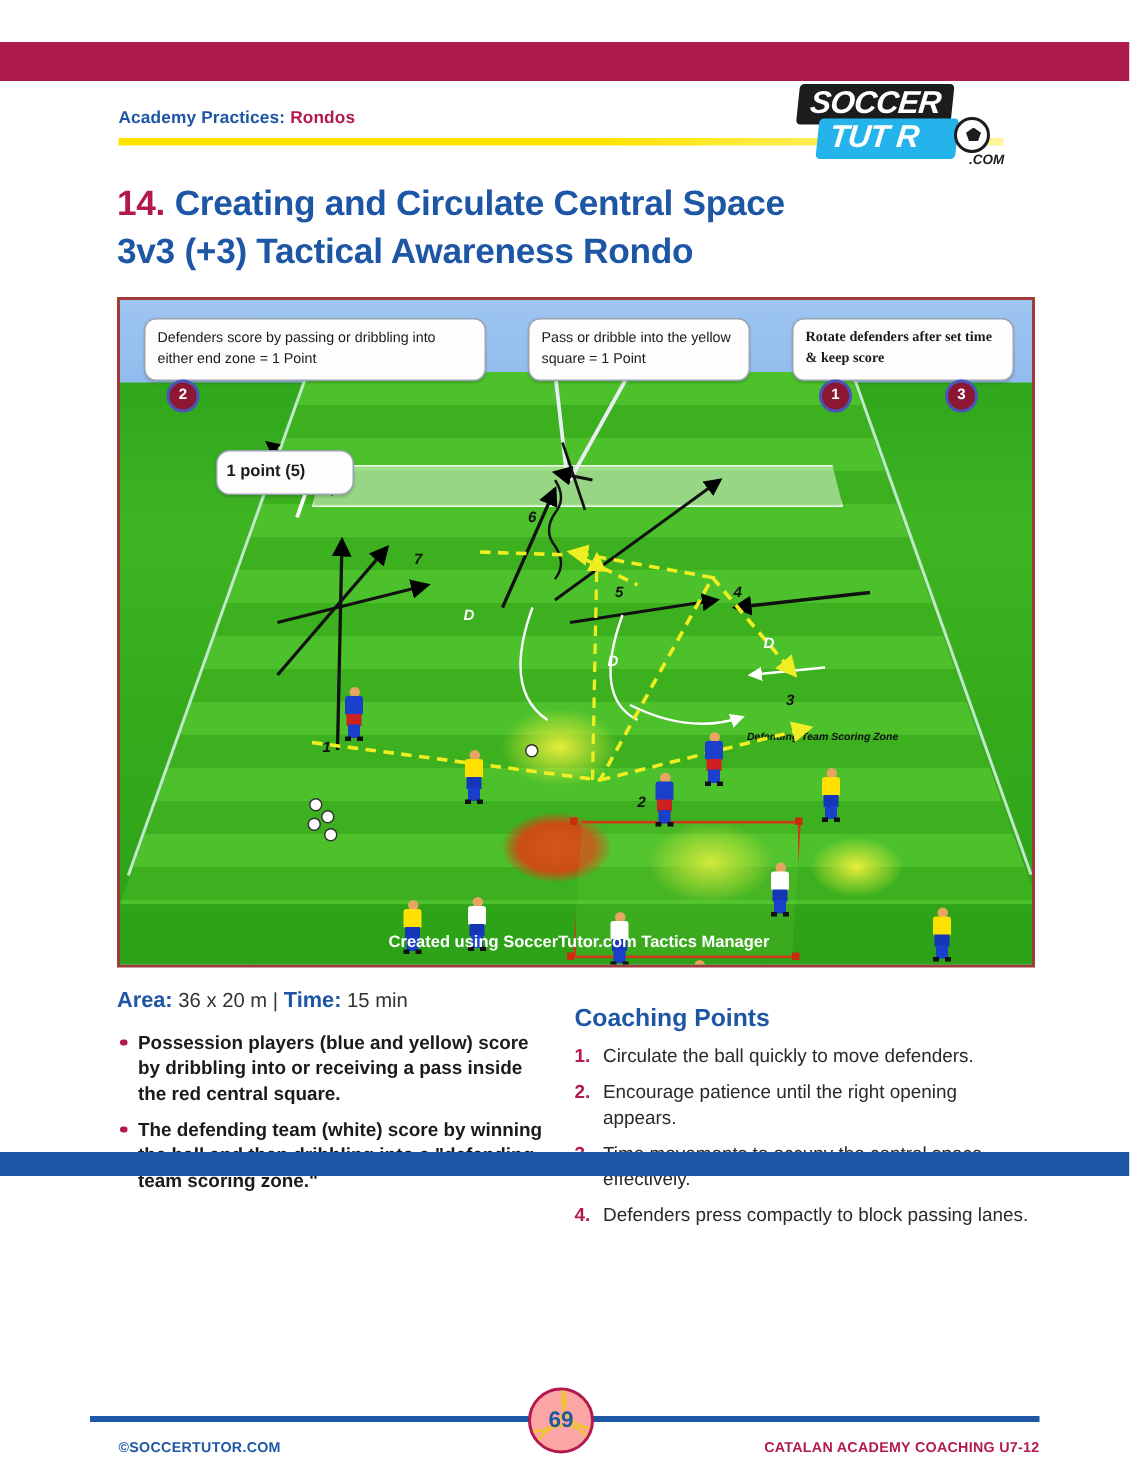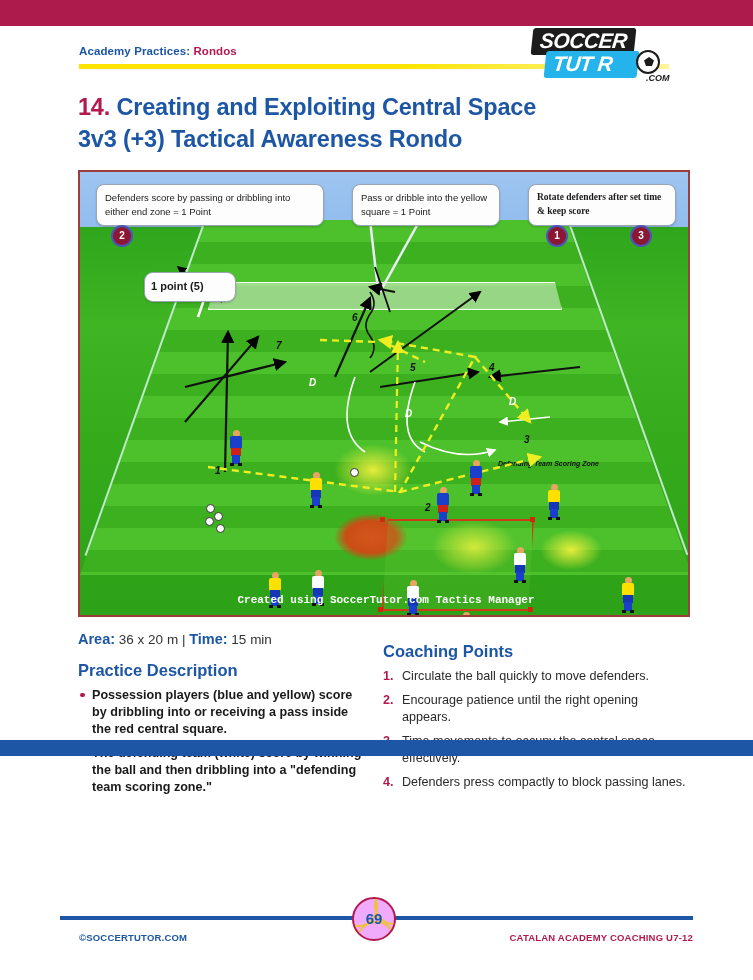--- a/index.html
+++ b/index.html
@@ -3,21 +3,21 @@
 <meta charset="utf-8">
 <style>
   html,body{margin:0;padding:0;}
   body{
     width:753px;height:980px;
     background:#ffffff;
     font-family:"Liberation Sans", sans-serif;
     position:relative;
     overflow:hidden;
   }
-  .page{position:relative;width:753px;height:756px;}
+  .page{position:relative;width:753px;height:756px;margin-top:28px;}
 
   .top-bar{position:absolute;left:0;top:0;width:753px;height:26px;background:#ad1a4c;}
   .bottom-bar{position:absolute;left:0;bottom:0;width:753px;height:16px;background:#1d56a5;}
 
   
   .kicker{position:absolute;left:79px;top:45px;font-size:11.5px;font-weight:bold;letter-spacing:.1px;}
   .kicker .k1{color:#1d56a5;}
   .kicker .k2{color:#b3194f;}
   .kicker-rule{
     position:absolute;left:79px;top:64px;width:590px;height:5px;
@@ -138,21 +138,21 @@
     position:absolute;width:22px;height:22px;border-radius:50%;background:#8c1732;
     border:2px solid #4a55b8;box-sizing:border-box;color:#fff;font-size:10px;font-weight:bold;
     text-align:center;line-height:18px;
   }
   .badge.b1{left:466px;top:53px;}
   .badge.b2{left:31px;top:53px;}
   .badge.b3{left:550px;top:53px;}
 
   .created{
     position:absolute;left:0;bottom:9px;width:612px;text-align:center;
-    color:#fff;font-size:11px;font-weight:bold;font-family:Liberation Mono, monospace;
+    color:#fff;font-size:11px;font-weight:bold;
   }
 
   
   .col{position:absolute;font-size:12.6px;color:#2a2a2a;line-height:1.35;}
   .colL{left:78px;top:630px;width:290px;}
   .colR{left:383px;top:630px;width:305px;}
 
   .areatime{font-size:13.5px;color:#333;margin:0 0 9px 0;}
   .areatime b{color:#1d56a5;font-size:14.5px;}
   .sechead{color:#1d56a5;font-size:16.5px;font-weight:bold;margin:0 0 6px 0;}
@@ -162,21 +162,21 @@
   ul.bl li:before{content:"";position:absolute;left:2px;top:6px;width:4.5px;height:4.5px;border-radius:50%;background:#b3194f;}
   ul.bl li.bold{font-weight:bold;color:#1a1a1a;}
   ol.nl{list-style:none;margin:0;padding:0;counter-reset:cp;}
   ol.nl li{position:relative;padding-left:19px;margin-bottom:7px;}
   ol.nl li .n{position:absolute;left:0;top:0;color:#b3194f;font-weight:bold;}
 
   
   .foot-rule{position:absolute;left:60px;top:916px;width:633px;height:4px;background:#1d56a5;}
   .foot-ball{
     position:absolute;left:352px;top:897px;width:44px;height:44px;border-radius:50%;
-    background:#f0abfc;border:2.5px solid #b3194f;box-sizing:border-box;
+    background:#fca5a5;border:2.5px solid #b3194f;box-sizing:border-box;
     color:#1d56a5;font-size:15px;font-weight:bold;text-align:center;line-height:40px;
     overflow:hidden;
   }
   .foot-ball .seam{position:absolute;border:2px solid #f0c23a;border-radius:50%;}
   .foot-ball .s1{left:-16px;top:-12px;width:36px;height:36px;}
   .foot-ball .s2{left:20px;top:-14px;width:36px;height:36px;}
   .foot-ball .s3{left:2px;top:22px;width:36px;height:36px;}
   .foot-ball .pn{position:relative;z-index:2;}
   .foot-left{position:absolute;left:79px;top:932px;font-size:9.5px;font-weight:bold;color:#1d56a5;letter-spacing:.2px;}
   .foot-right{position:absolute;right:60px;top:932px;font-size:9.5px;font-weight:bold;color:#b3194f;letter-spacing:.2px;}
@@ -196,21 +196,21 @@
 
   <div class="logo">
     <div class="soccer">SOCCER</div>
     <div class="tutorbox">TUT R</div>
     <div class="ball"></div>
     <div class="dotcom">.COM</div>
   </div>
 
   <div class="title">
     <span class="num">14.</span>
-    <span>Creating and Exploiting Central Space</span><br>
+    <span>Creating and Circulate Central Space</span><br>
     <span>3v3 (+3) Tactical Awareness Rondo</span>
   </div>
 
   <div class="diagram">
 
     <div class="grass"></div>
     <div class="pitch"></div>
     <div class="edge l"></div>
     <div class="edge r"></div>
 
@@ -388,21 +388,20 @@
   </div>
 
   <div class="col colL">
     <div class="areatime">
       <b>Area:</b>
       <span>36 x 20 m</span>
       <span>|</span>
       <b>Time:</b>
       <span>15 min</span>
     </div>
-    <div class="sechead">Practice Description</div>
     <ul class="bl">
       <li class="bold">Possession players (blue and yellow) score by dribbling into or receiving a pass inside the red central square.</li>
       <li class="bold">The defending team (white) score by winning the ball and then dribbling into a "defending team scoring zone."</li>
     </ul>
   </div>
 
   <div class="col colR">
     <div class="sechead r">Coaching Points</div>
     <ol class="nl">
       <li>

